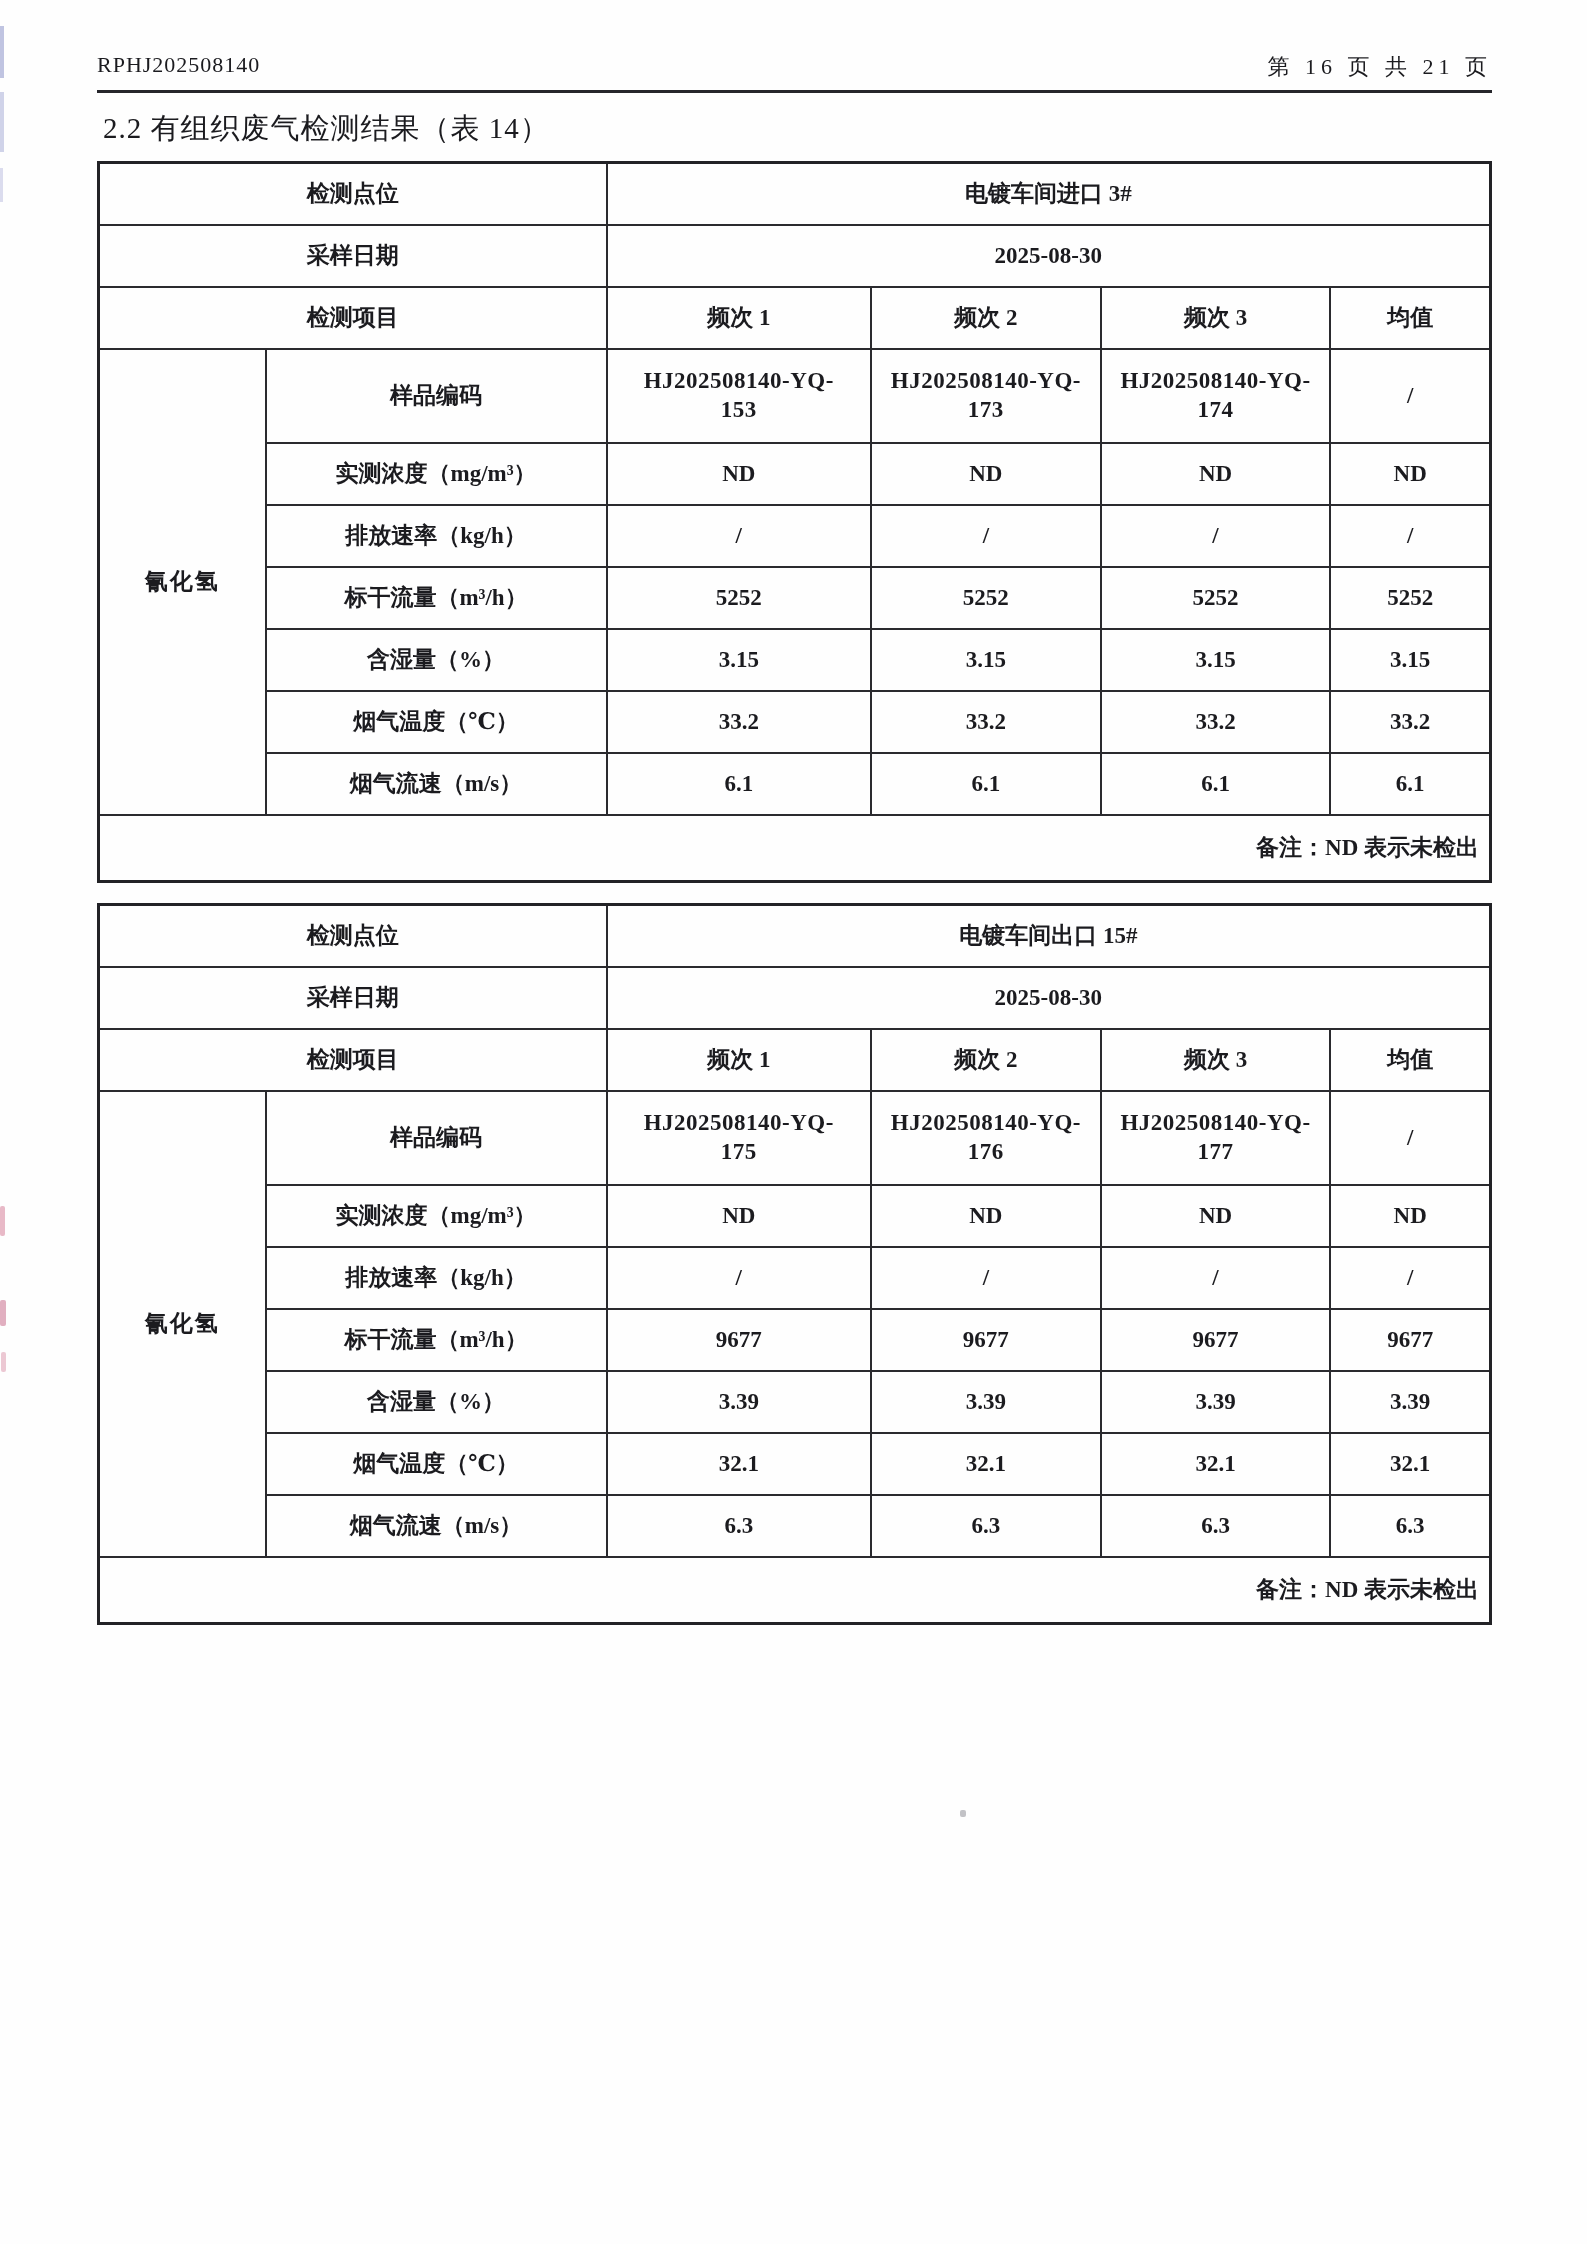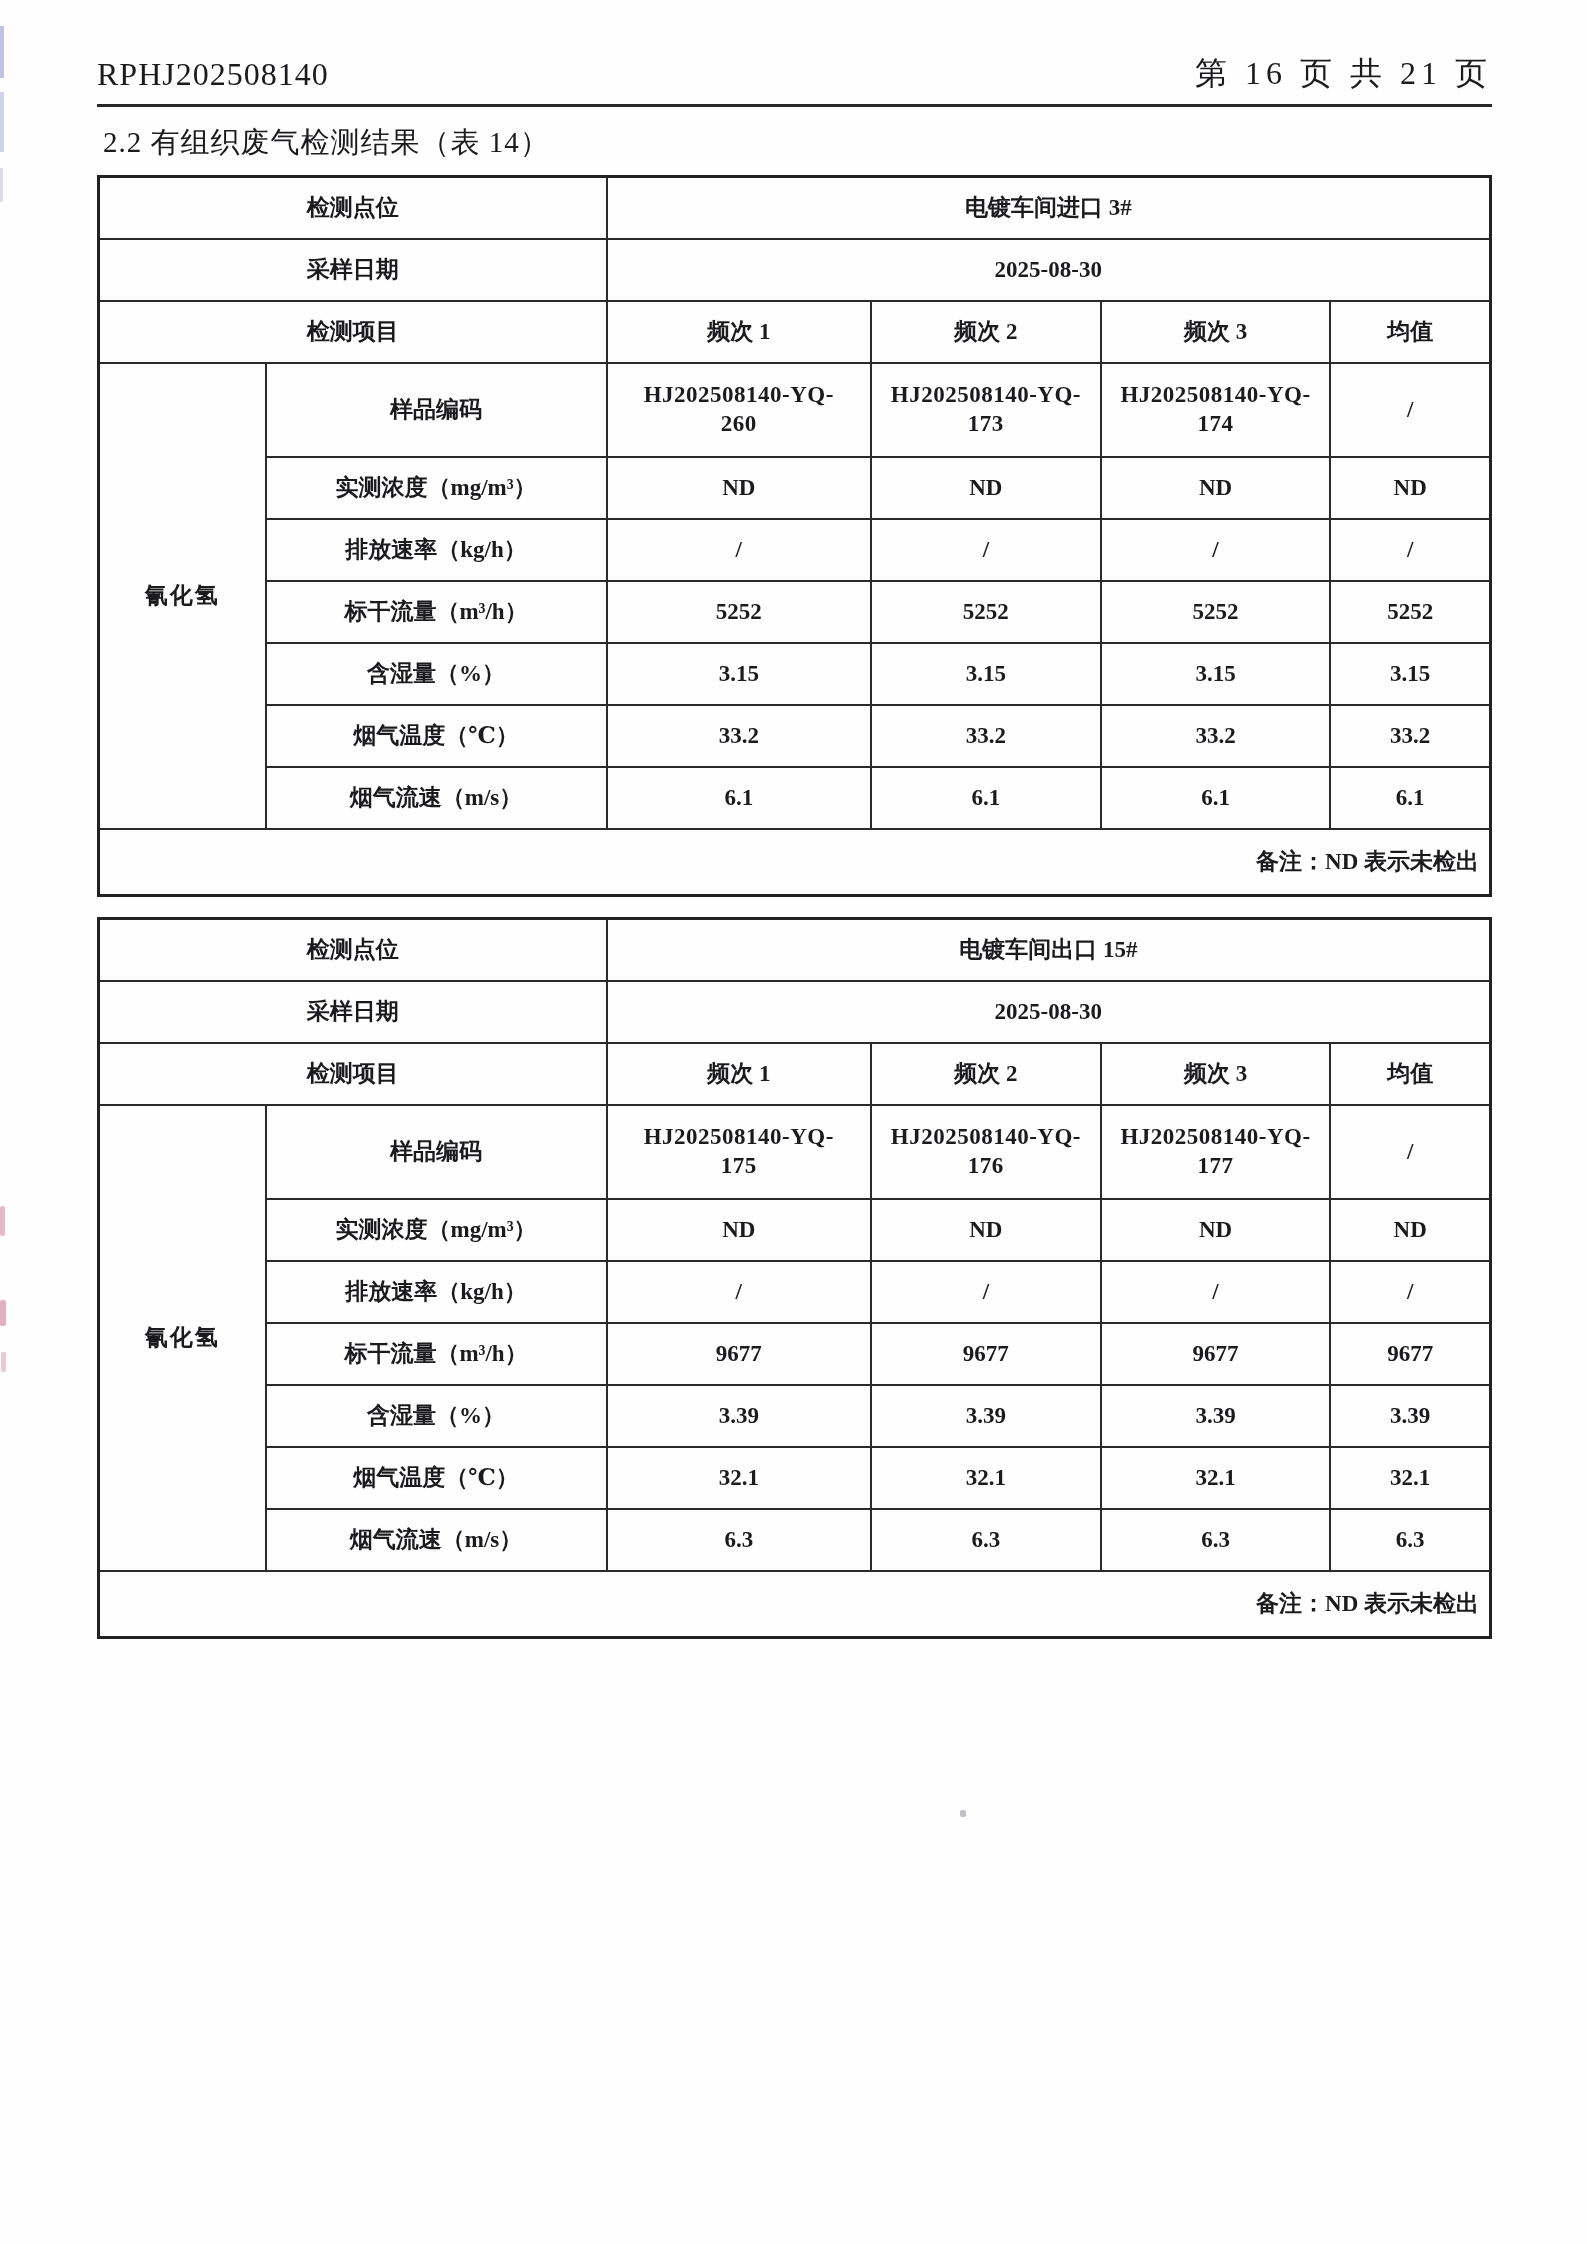--- a/index.html
+++ b/index.html
@@ -12,23 +12,23 @@
     font-family:"Liberation Serif","DejaVu Serif",serif;
     color:#1b1b1f;
   }
   .content{
     position:relative;
     margin:0 95px 0 97px; 
     width:1395px;
   }
   
   .hdr{
-    display:flex;justify-content:space-between;align-items:center;
+    display:flex;justify-content:space-between;align-items:flex-start;
     padding-top:52px;
-    font-size:32px;
+    font-size:22px;
     letter-spacing:1px;
   }
   .hdr .pageinfo{letter-spacing:5px;}
   .rule{height:3px;background:#26262b;margin-top:8px;}
   
   .sec-title{
     font-size:29px;font-weight:400;
     margin:16px 0 12px 6px;
     letter-spacing:1px;
   }
@@ -117,21 +117,21 @@
           <tr>
             <td colspan="2">检测项目</td>
             <td>频次 1</td>
             <td>频次 2</td>
             <td>频次 3</td>
             <td>均值</td>
           </tr>
           <tr class="r-code">
               <td rowspan="7" class="analyte">氰化氢</td>
               <td>样品编码</td>
-              <td><span class="code">HJ202508140-YQ-260</span></td>
+              <td><span class="code">HJ202508140-YQ-153</span></td>
               <td><span class="code">HJ202508140-YQ-173</span></td>
               <td><span class="code">HJ202508140-YQ-174</span></td>
               <td>/</td>
             </tr>
             <tr>
               <td>实测浓度（mg/m³）</td>
               <td>ND</td>
               <td>ND</td>
               <td>ND</td>
               <td>ND</td>

